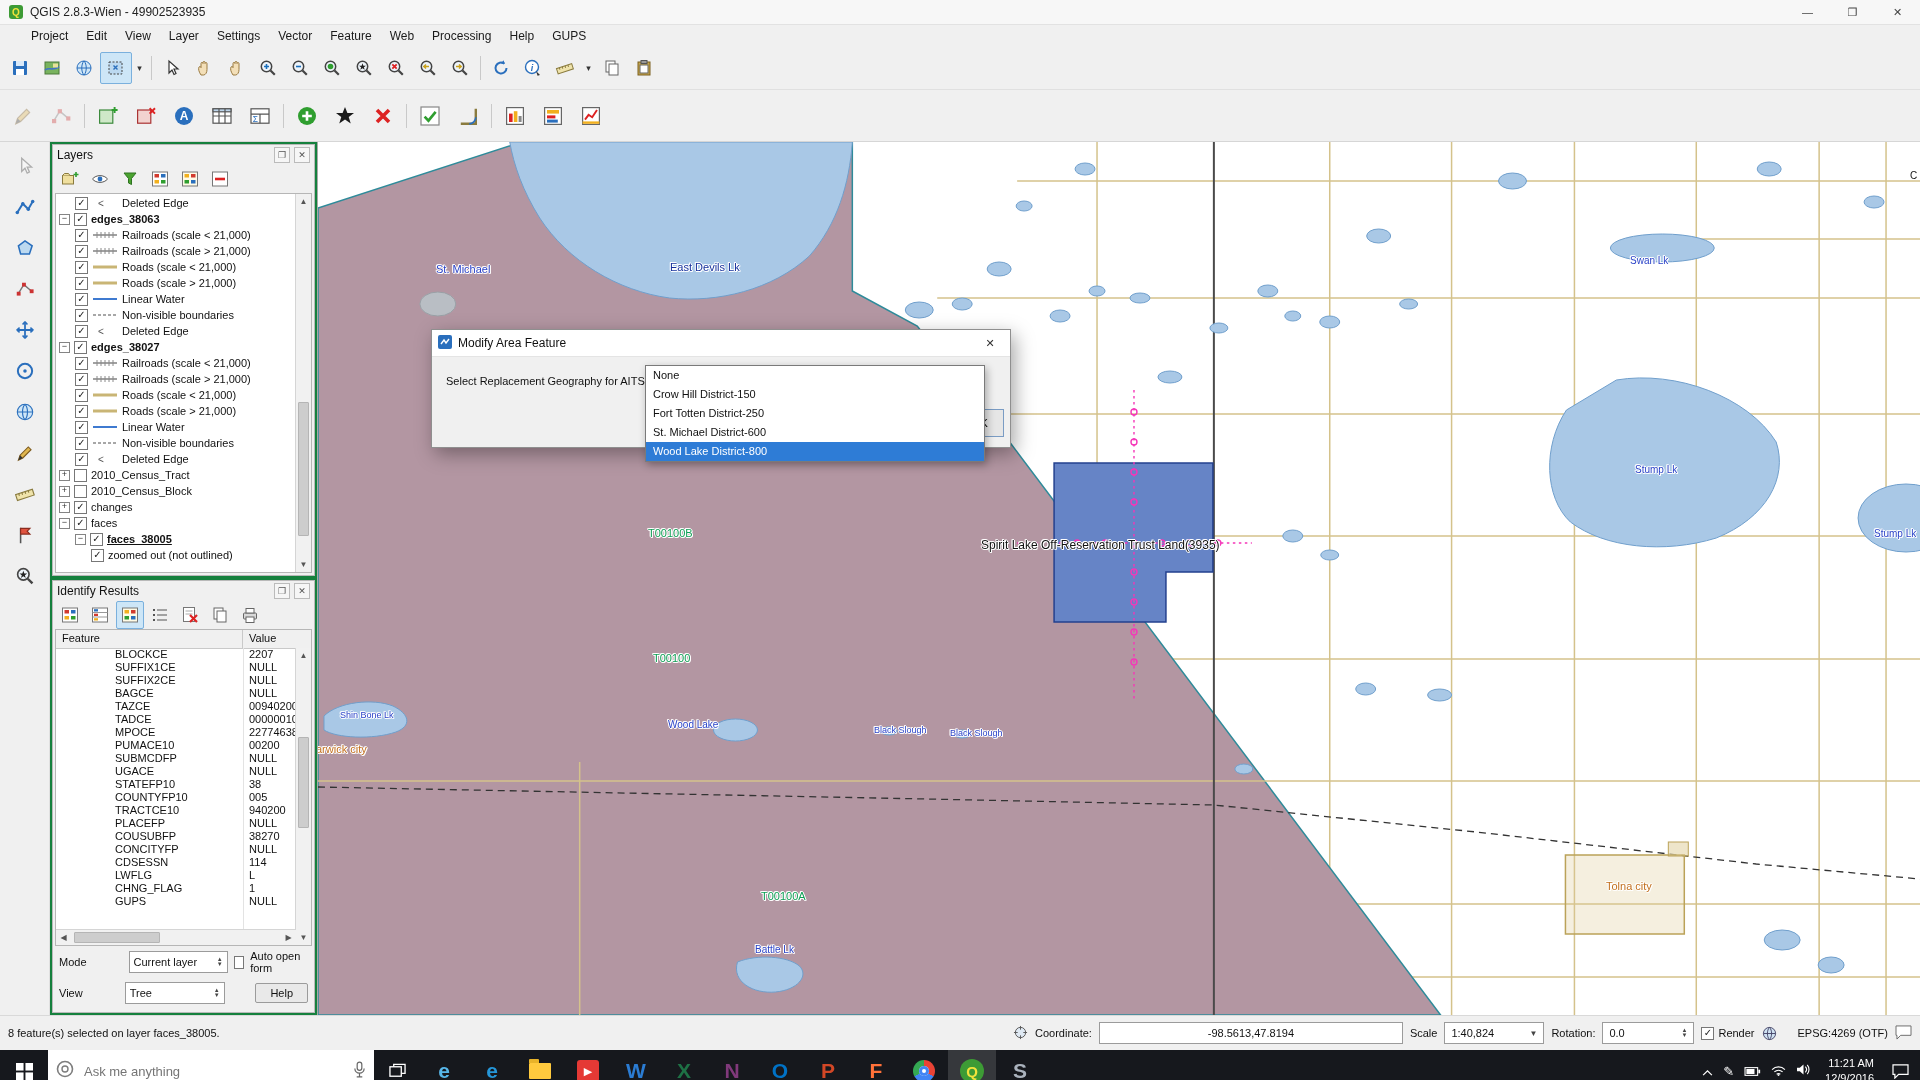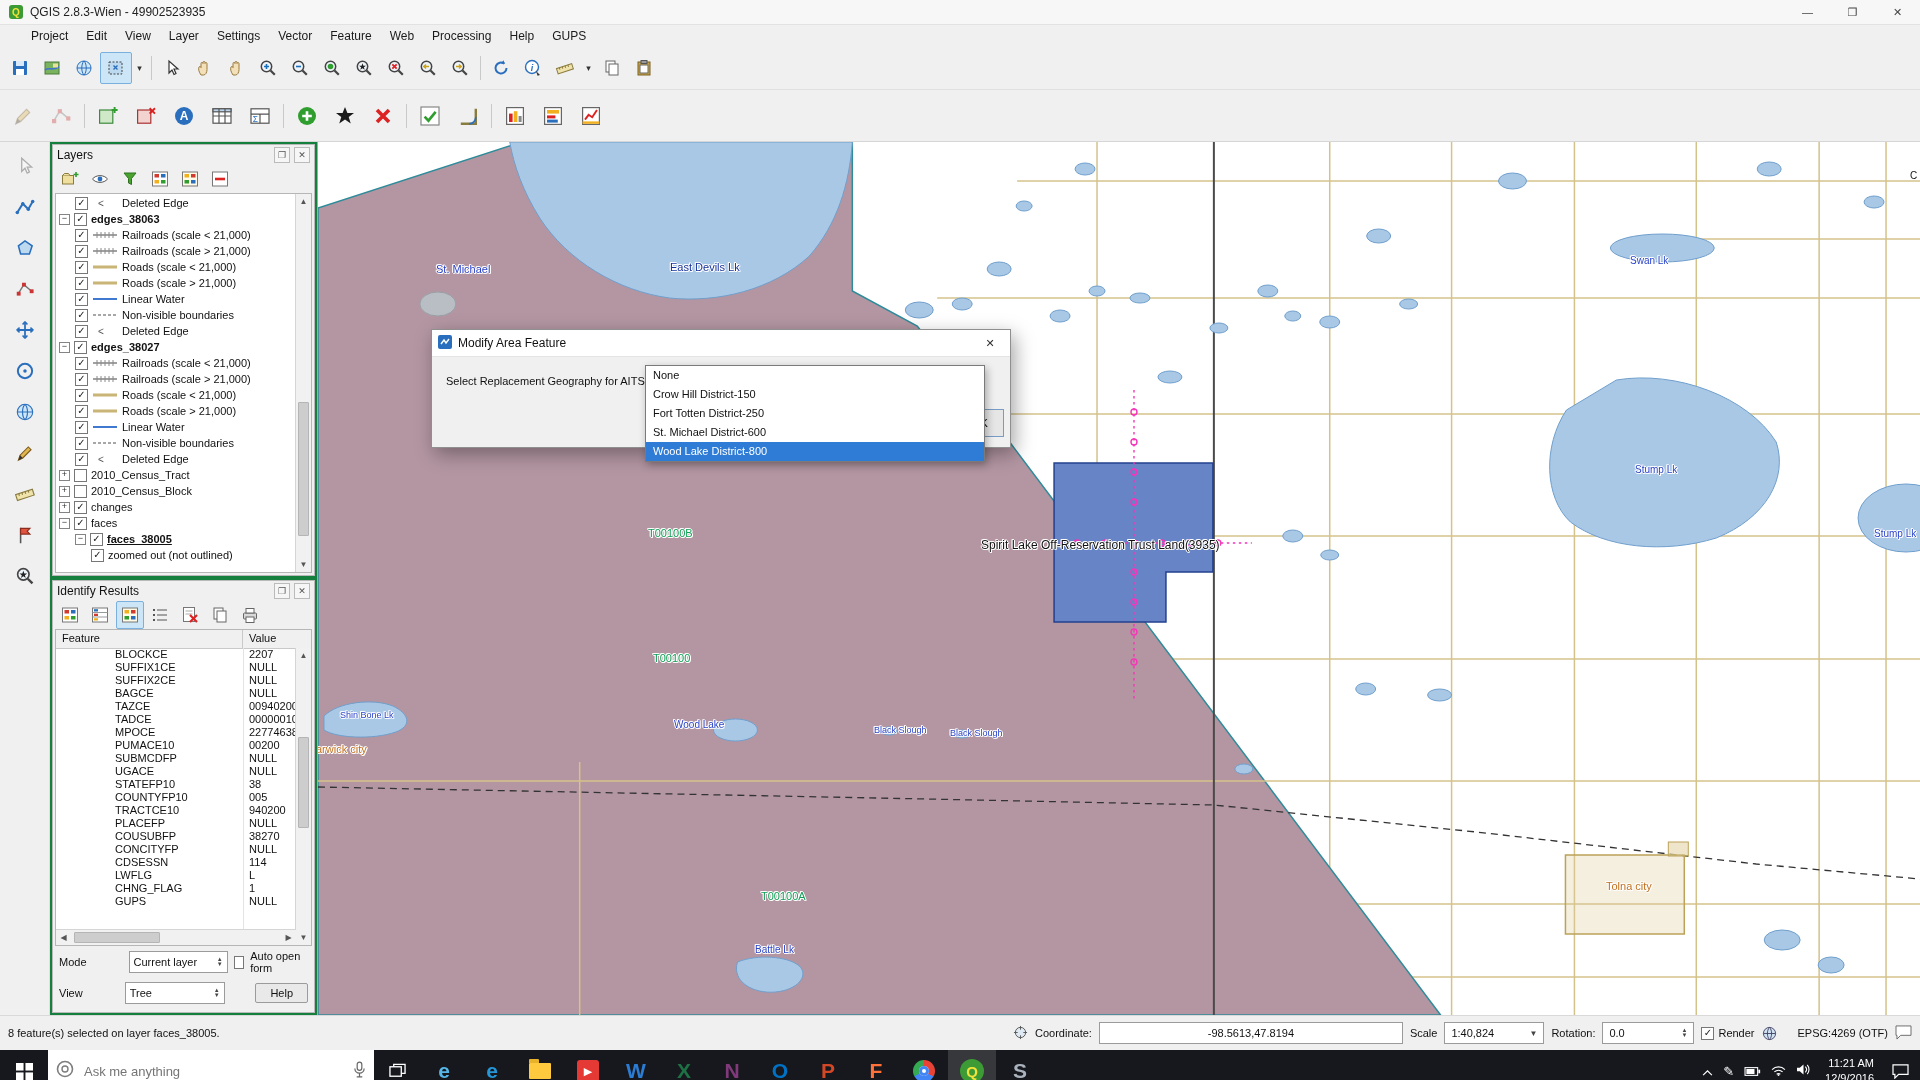--- a/index.html
+++ b/index.html
@@ -997,21 +997,21 @@
         <g>
           <rect x="1249" y="713" width="119" height="79" fill="rgba(222,203,150,0.3)" stroke="#bba258" stroke-width="1.5"></rect>
           <rect x="1352" y="700" width="20" height="14" fill="rgba(222,203,150,0.5)" stroke="#bba258"></rect>
         </g>
       </svg>
       <div id="map-labels">
           <span class="mlabel" style="left: 118px; top: 121px; color: rgb(43, 67, 200); font-size: 11px;">St. Michael</span>
           <span class="mlabel" style="left: 352px; top: 119px; color: rgb(22, 48, 156); font-size: 11px;">East Devils Lk</span>
           <span class="mlabel" style="left: 330px; top: 385px; color: rgb(15, 159, 85); font-size: 11px;">T00100B</span>
           <span class="mlabel" style="left: 335px; top: 510px; color: rgb(15, 159, 85); font-size: 11px;">T00100</span>
-          <span class="mlabel" style="left: 350px; top: 577px; color: rgb(43, 67, 200); font-size: 10px; margin-left: 6px;">Wood Lake</span>
+          <span class="mlabel" style="left: 350px; top: 577px; color: rgb(43, 67, 200); font-size: 10px;">Wood Lake</span>
           <span class="mlabel" style="left: 443px; top: 748px; color: rgb(15, 159, 85); font-size: 11px;">T00100A</span>
           <span class="mlabel" style="left: 437px; top: 802px; color: rgb(43, 67, 200); font-size: 10px;">Battle Lk</span>
           <span class="mlabel" style="left: 663px; top: 396px; color: rgb(17, 17, 17); font-size: 12px;">Spirit Lake Off-Reservation Trust Land(3935)</span>
           <span class="mlabel" style="left: 1317px; top: 322px; color: rgb(43, 67, 200); font-size: 10px;">Stump Lk</span>
           <span class="mlabel" style="left: 1556px; top: 386px; color: rgb(43, 67, 200); font-size: 10px;">Stump Lk</span>
           <span class="mlabel" style="left: 1312px; top: 113px; color: rgb(43, 67, 200); font-size: 10px;">Swan Lk</span>
           <span class="mlabel" style="left: 1288px; top: 738px; color: rgb(194, 112, 31); font-size: 11px;">Tolna city</span>
           <span class="mlabel" style="left: -2px; top: 601px; color: rgb(194, 112, 31); font-size: 11px;">arwick city</span>
           <span class="mlabel" style="left: 22px; top: 568px; color: rgb(43, 67, 200); font-size: 9px;">Shin Bone Lk</span>
           <span class="mlabel" style="left: 556px; top: 583px; color: rgb(43, 67, 200); font-size: 9px;">Black Slough</span>

